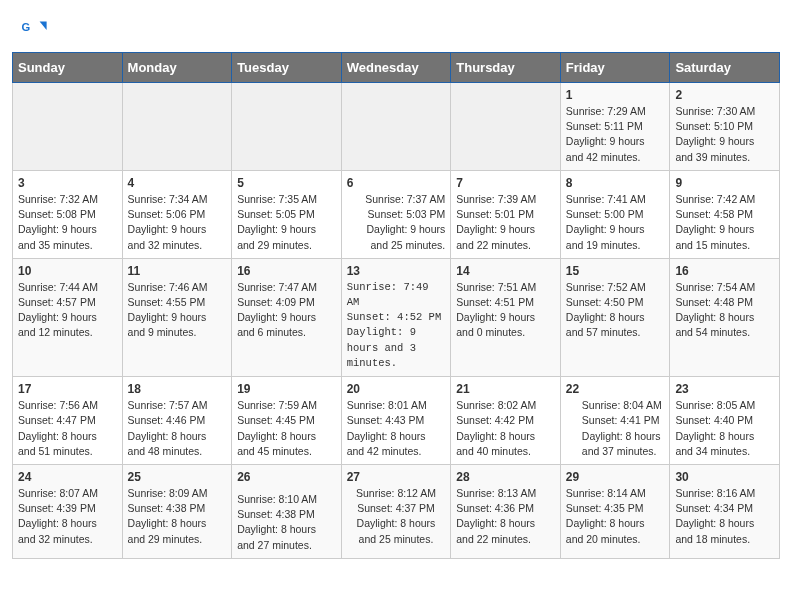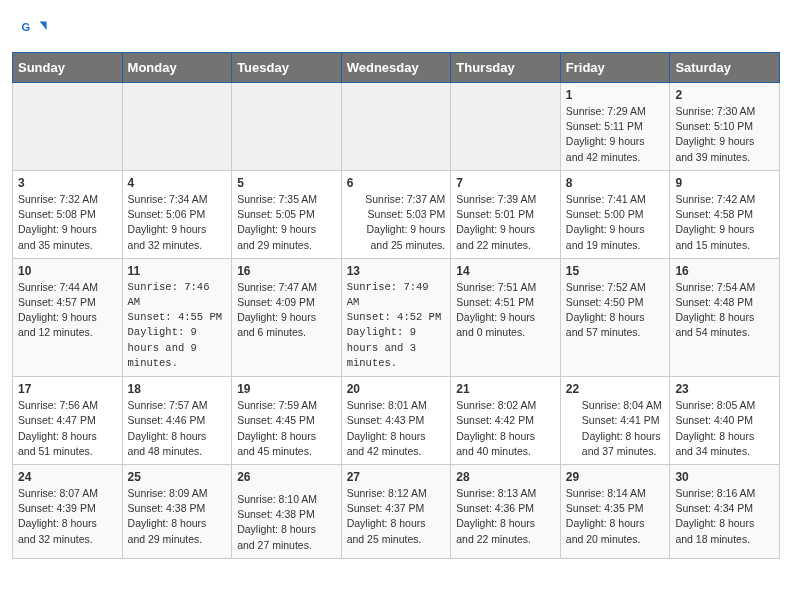--- a/index.html
+++ b/index.html
@@ -179,21 +179,21 @@
         </tr>
         <tr>
           <td>
             <span class="day-num">10</span>
             <div class="day-info" style="white-space: pre-line;">Sunrise: 7:44 AM
 Sunset: 4:57 PM
 Daylight: 9 hours and 12 minutes.</div>
           </td>
           <td>
             <span class="day-num">11</span>
-            <div class="day-info" style="white-space: pre-line; font-family: Liberation Mono, monospace;">Sunrise: 7:46 AM
+            <div class="day-info" style="white-space: pre-line;">Sunrise: 7:46 AM
 Sunset: 4:55 PM
 Daylight: 9 hours and 9 minutes.</div>
           </td>
           <td>
             <span class="day-num">16</span>
             <div class="day-info" style="white-space: pre-line;">Sunrise: 7:47 AM
 Sunset: 4:09 PM
 Daylight: 9 hours and 6 minutes.</div>
           </td>
           <td>
@@ -279,21 +279,21 @@
 Daylight: 8 hours and 29 minutes.</div>
           </td>
           <td>
             <span class="day-num">26</span>
             <div class="day-info" style="white-space: pre-line; margin-top: 8px;">Sunrise: 8:10 AM
 Sunset: 4:38 PM
 Daylight: 8 hours and 27 minutes.</div>
           </td>
           <td>
             <span class="day-num">27</span>
-            <div class="day-info" style="white-space: pre-line;">Sunrise: 8:12 AM
+            <div class="day-info" style="white-space: pre-line; text-align: center;">Sunrise: 8:12 AM
 Sunset: 4:37 PM
 Daylight: 8 hours and 25 minutes.</div>
           </td>
           <td>
             <span class="day-num">28</span>
             <div class="day-info" style="white-space: pre-line;">Sunrise: 8:13 AM
 Sunset: 4:36 PM
 Daylight: 8 hours and 22 minutes.</div>
           </td>
           <td>

